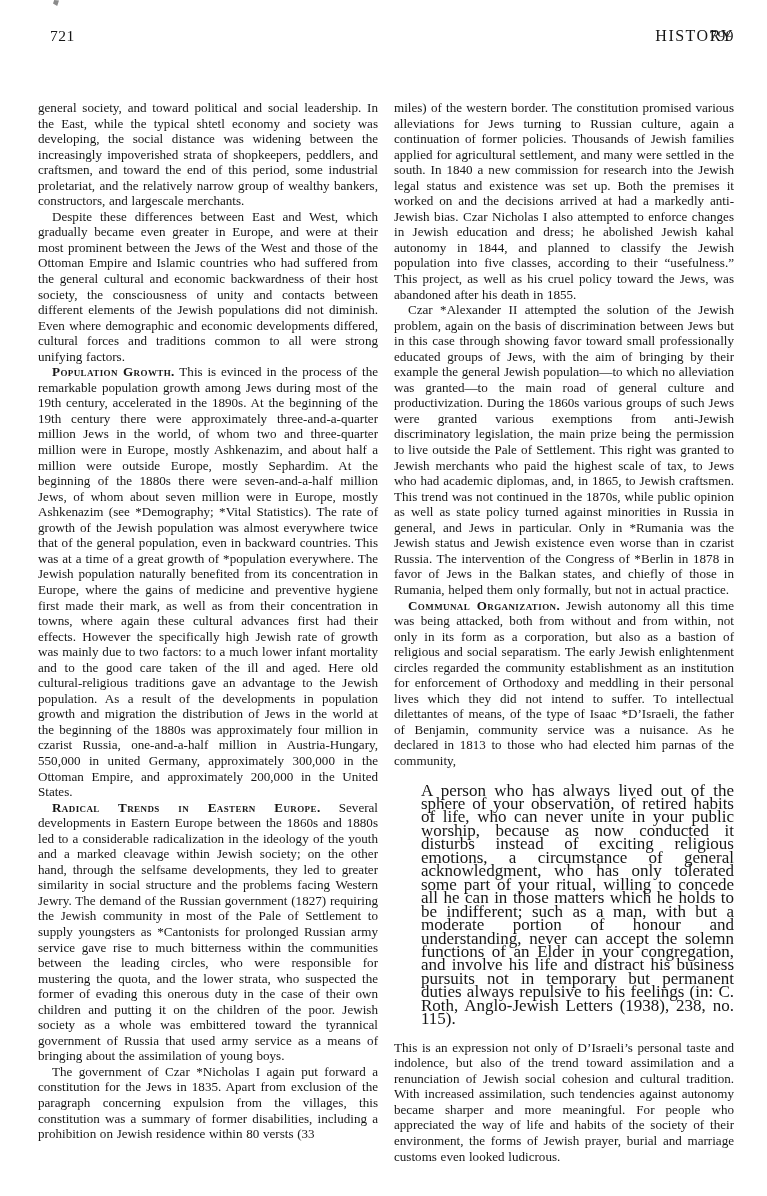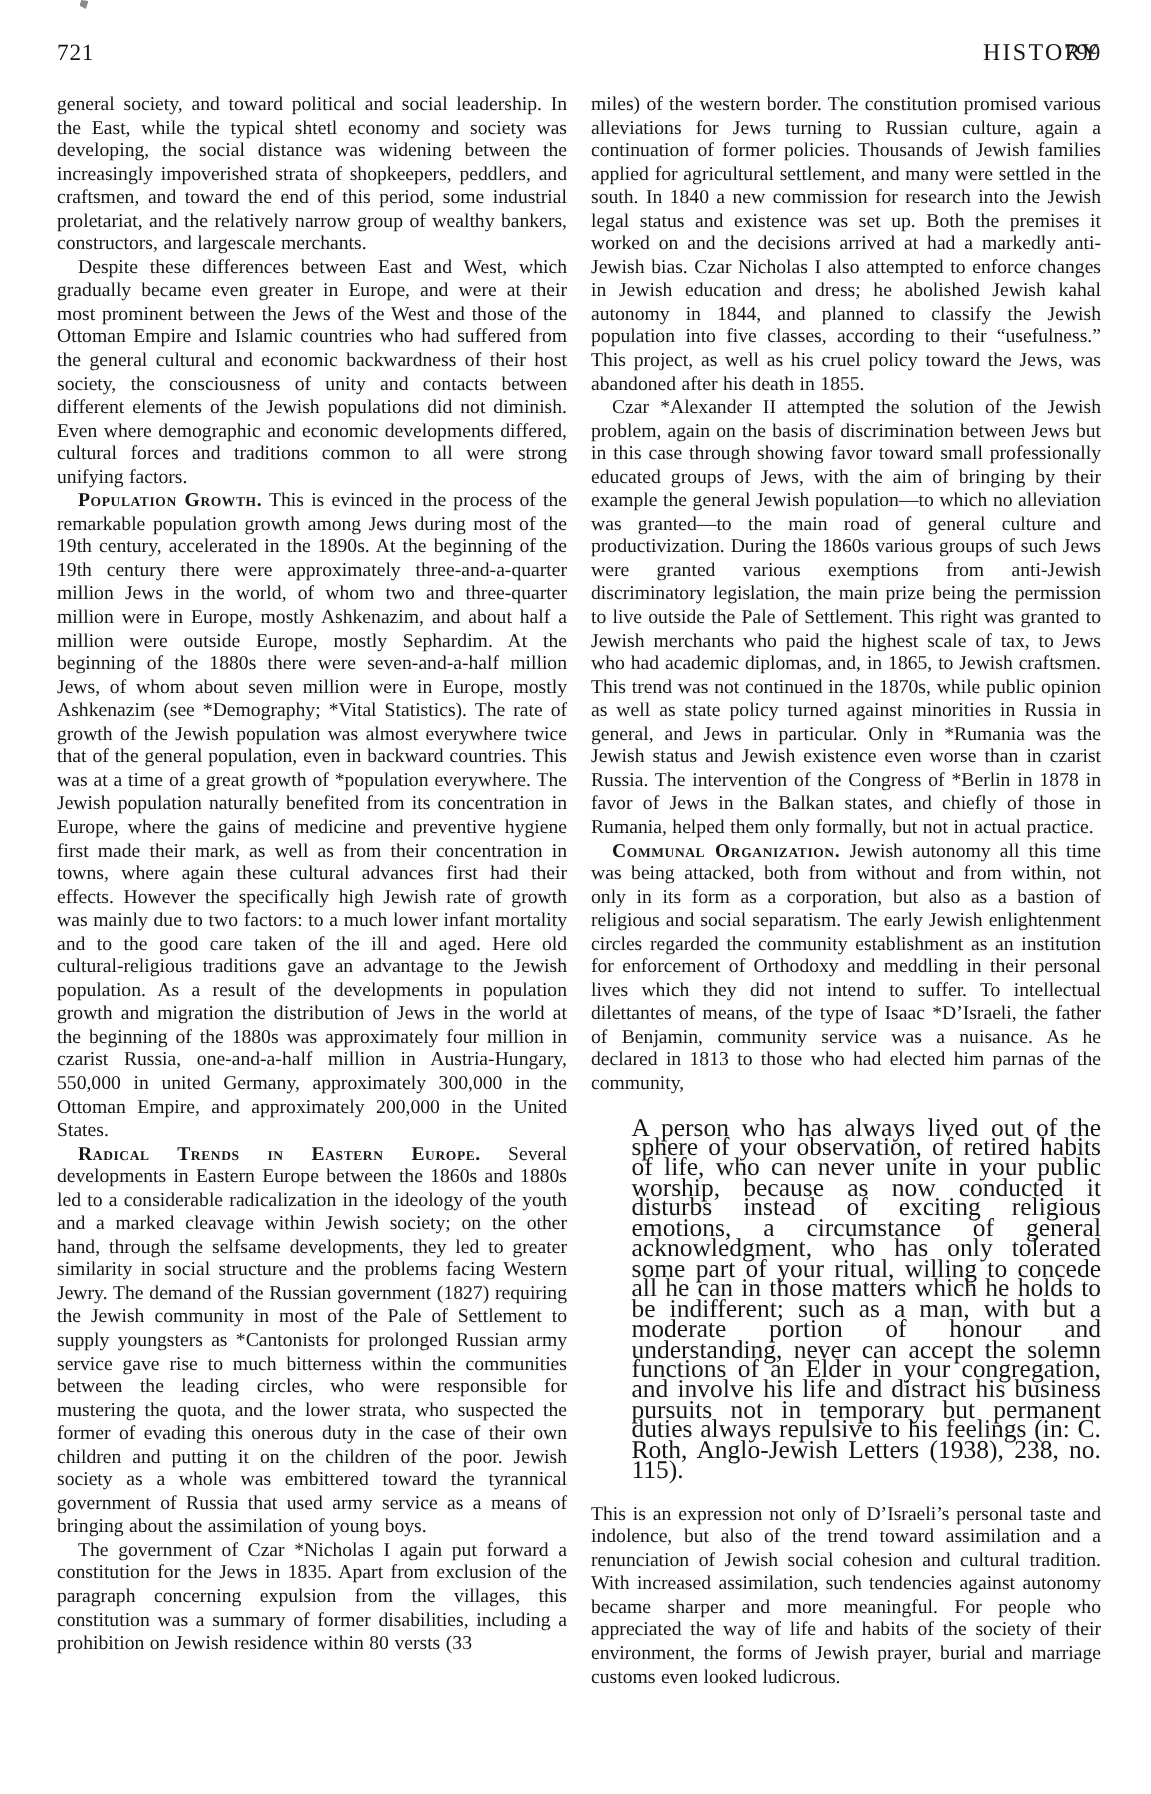--- a/index.html
+++ b/index.html
@@ -22,36 +22,36 @@
     opacity: .8;
   }
 
   .running-head {
     position: absolute; top: 27px; left: 38px; right: 33px;
     height: 18px;
     font-size: 15.5px;
     line-height: 18px;
   }
   .pagenum { position: absolute; top: 0; letter-spacing: .5px; }
-  .pagenum.left  { left: 0; text-align: center; }
+  .pagenum.left  { left: 12px; text-align: center; }
   .pagenum.right { right: 0; }
   .head-title {
     position: absolute; left: 0; right: 0;
     text-align: right;
     letter-spacing: 1.5px;
     font-size: 16px;
   }
 
   .columns {
     position: absolute; top: 61px; left: 38px;
     width: 696px;
     display: flex;
     gap: 16px;
   }
-  .col { width: 340px; }
+  .col { width: 340px; margin-top: 39px; }
 
   .col p {
     margin: 0;
     text-align: justify;
     font-size: 13.1px;
     line-height: 15.55px;
     word-spacing: .4px;
   }
   .col p.indent { text-indent: 14px; }
 

